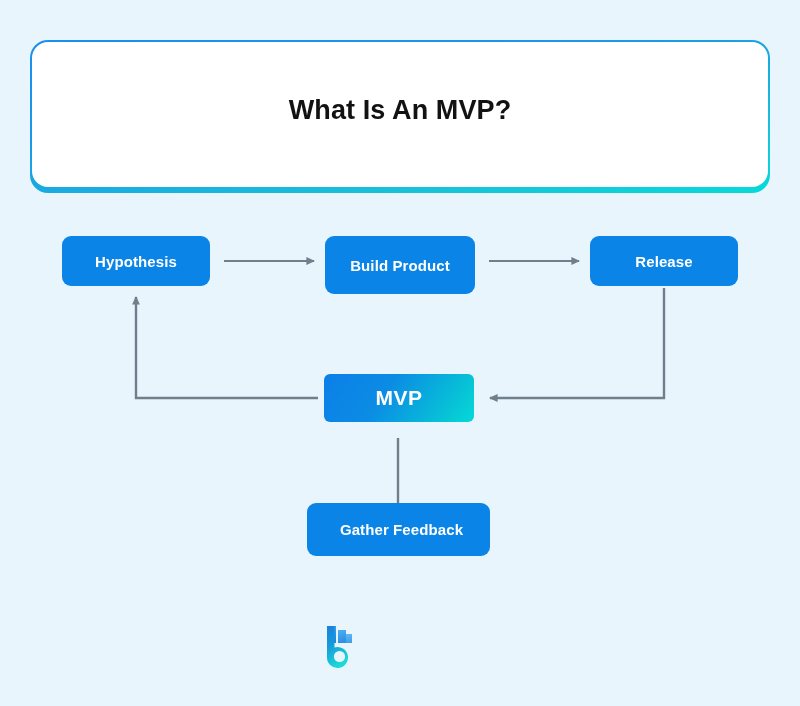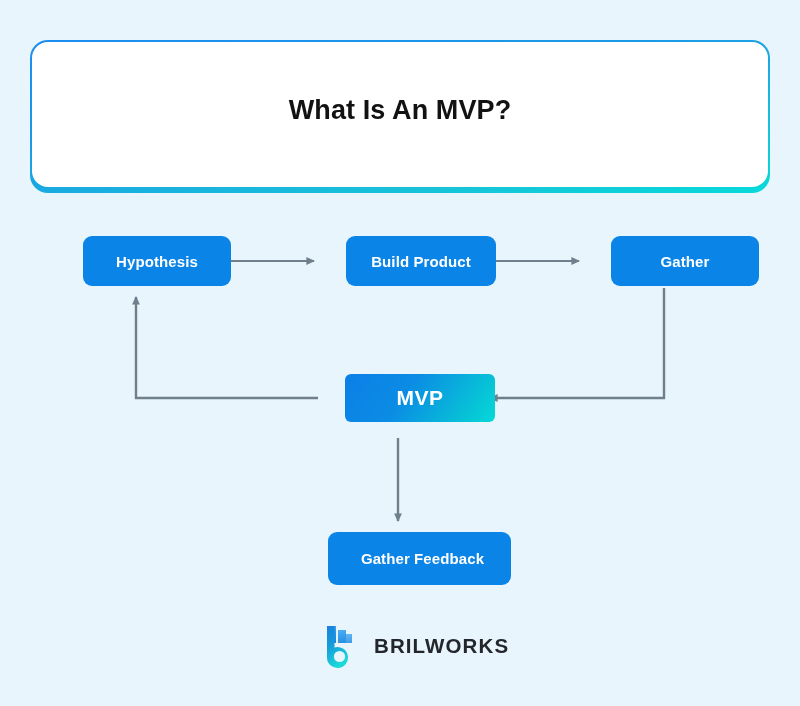--- a/index.html
+++ b/index.html
@@ -61,26 +61,25 @@
     display: flex;
     align-items: center;
     justify-content: center;
     border-radius: 9px;
     color: #ffffff;
     font-size: 15px;
     font-weight: bold;
     letter-spacing: 0.1px;
     background: #0b84e8;
     white-space: nowrap;
-    margin-left: 21px;
   }
   .node-hypothesis   { left: 62px;  top: 236px; width: 148px; height: 50px; }
-  .node-build        { left: 325px; top: 236px; width: 150px; height: 50px; }
+  .node-build        { left: 325px; top: 236px; width: 150px; height: 58px; }
   .node-release      { left: 590px; top: 236px; width: 148px; height: 50px; }
-  .node-gather       { left: 307px; top: 532px; width: 183px; height: 53px; font-size: 15px; padding-left: 6px; }
+  .node-gather       { left: 307px; top: 503px; width: 183px; height: 53px; font-size: 15px; padding-left: 6px; }
 
   .node-mvp {
     left: 324px; top: 374px; width: 150px; height: 48px;
     border-radius: 6px;
     font-size: 21px;
     font-weight: bold;
     letter-spacing: 0.5px;
     background: linear-gradient(125deg, #0b7fe8 0%, #0b8ce4 40%, #07c6d6 85%, #05d9d9 100%);
   }
 
@@ -145,21 +144,21 @@
 
   <path d="M318,398 L136,398 L136,297" fill="none" stroke="#6f7f8c" stroke-width="2.4" marker-end="url(#ah-up)"></path>
 
   <line x1="398" y1="438" x2="398" y2="521" stroke="#6f7f8c" stroke-width="2.4" marker-end="url(#ah-down)"></line>
 </svg>
 
 <div class="node node-hypothesis">Hypothesis</div>
 
 <div class="node node-build">Build Product</div>
 
-<div class="node node-release">Gather</div>
+<div class="node node-release">Release</div>
 
 <div class="node node-mvp">MVP</div>
 
 <div class="node node-gather">Gather Feedback</div>
 
 <div class="logo">
   <svg class="logo-mark" viewBox="0 0 38 46" xmlns="http://www.w3.org/2000/svg">
     <defs>
       <linearGradient id="logoGrad" x1="0" y1="0" x2="0.35" y2="1">
         <stop offset="0%" stop-color="#1a7fe0"></stop>
@@ -173,14 +172,13 @@
     </defs>
 
     <path d="M2,3 L11,3 L11,20 L2,20 Z" fill="url(#logoGrad2)"></path>
 
     <path d="M13,7 L21,7 L21,20 L13,20 Z" fill="url(#logoGrad2)" opacity="0.92"></path>
     <path d="M21,11 L27,11 L27,20 L21,20 Z" fill="url(#logoGrad2)" opacity="0.8"></path>
 
     <path d="M2,3 L9.5,3 L9.5,24.5 A10.5,10.5 0 1 1 2,34.5 Z" fill="url(#logoGrad)"></path>
     <circle cx="14.5" cy="33.5" r="5.6" fill="#e9f5fc"></circle>
   </svg>
-  <span class="logo-word">BRILWORKS</span>
 </div>
 
 </body></html>

